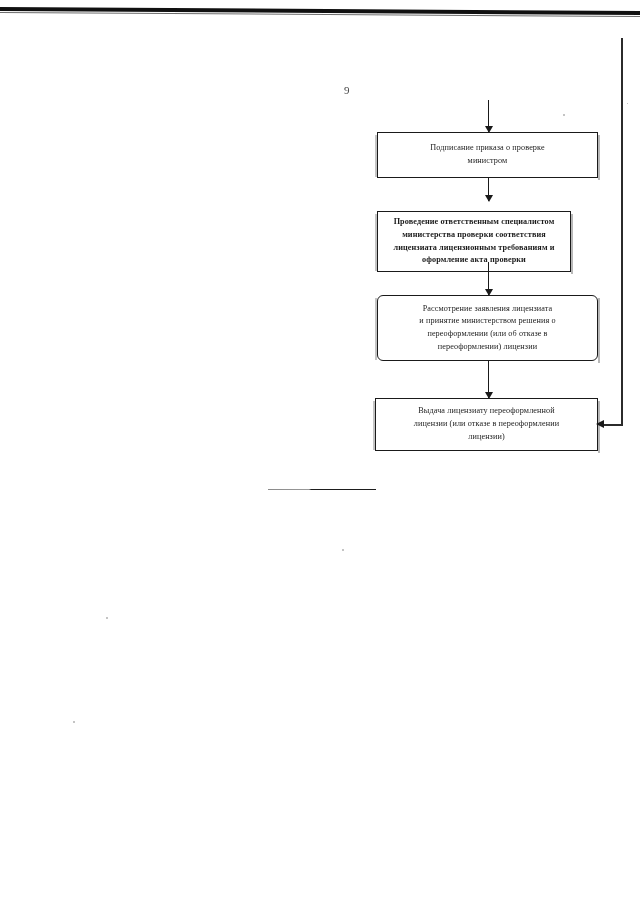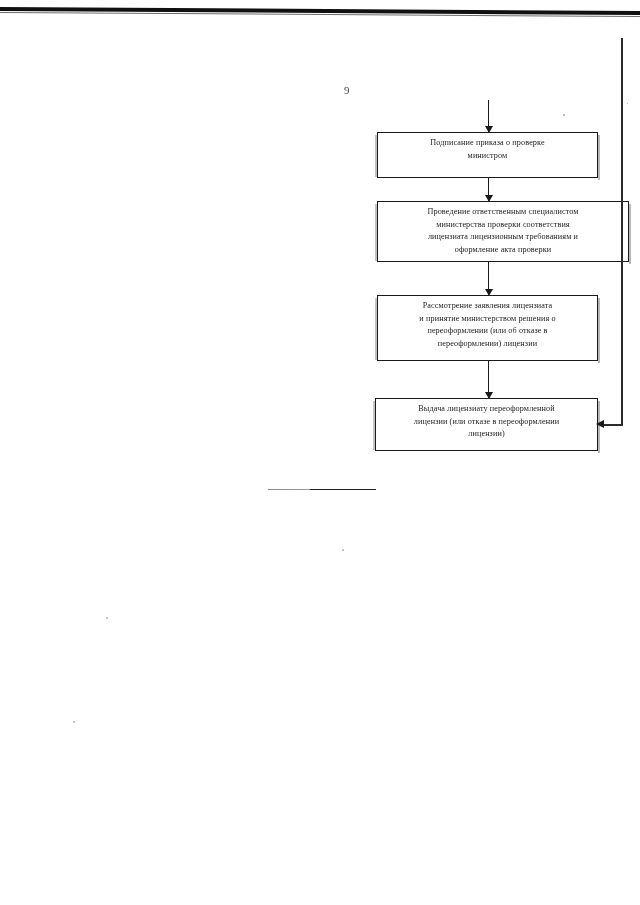--- a/index.html
+++ b/index.html
@@ -50,20 +50,21 @@
     letter-spacing: 0.2px;
   }
 
   
   .flow-box {
     position: absolute;
     box-sizing: border-box;
     border: 1px solid #1a1a1a;
     background: #ffffff;
     display: flex;
+    align-items: center;
     justify-content: center;
     text-align: center;
     color: #1c1c1c;
     font-size: 8.2px;
     line-height: 1.55;
     padding: 4px 10px;
     letter-spacing: 0.1px;
   }
   .flow-box .txt {
     display: block;
@@ -83,22 +84,22 @@
     content: "";
     position: absolute;
     left: -3px;
     top: 2px;
     bottom: 0px;
     width: 2px;
     background: #c4c4c4;
   }
 
   #box-1 { left: 377px; top: 132px; width: 221px; height: 46px; }
-  #box-2 { left: 377px; top: 201px; width: 252px; height: 61px; }
-  #box-3 { left: 377px; top: 295px; width: 221px; height: 66px; }
+  #box-2 { left: 377px; top: 211px; width: 194px; height: 61px; font-weight: bold; }
+  #box-3 { left: 377px; top: 295px; width: 221px; height: 66px; border-radius: 6px; }
   #box-4 { left: 375px; top: 398px; width: 223px; height: 53px; }
 
   
   .arrow-v {
     position: absolute;
     width: 1px;
     background: #1a1a1a;
   }
   .arrow-v .head {
     position: absolute;

